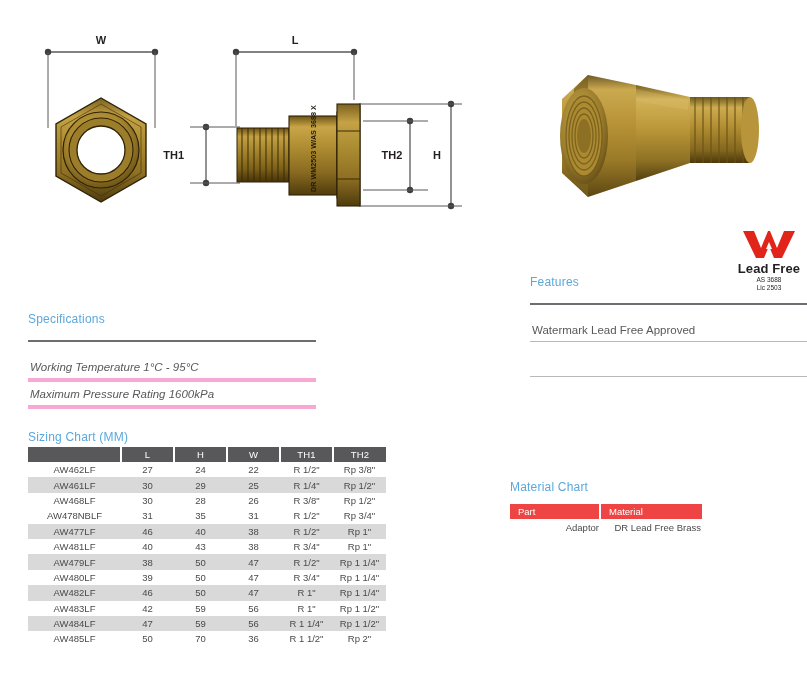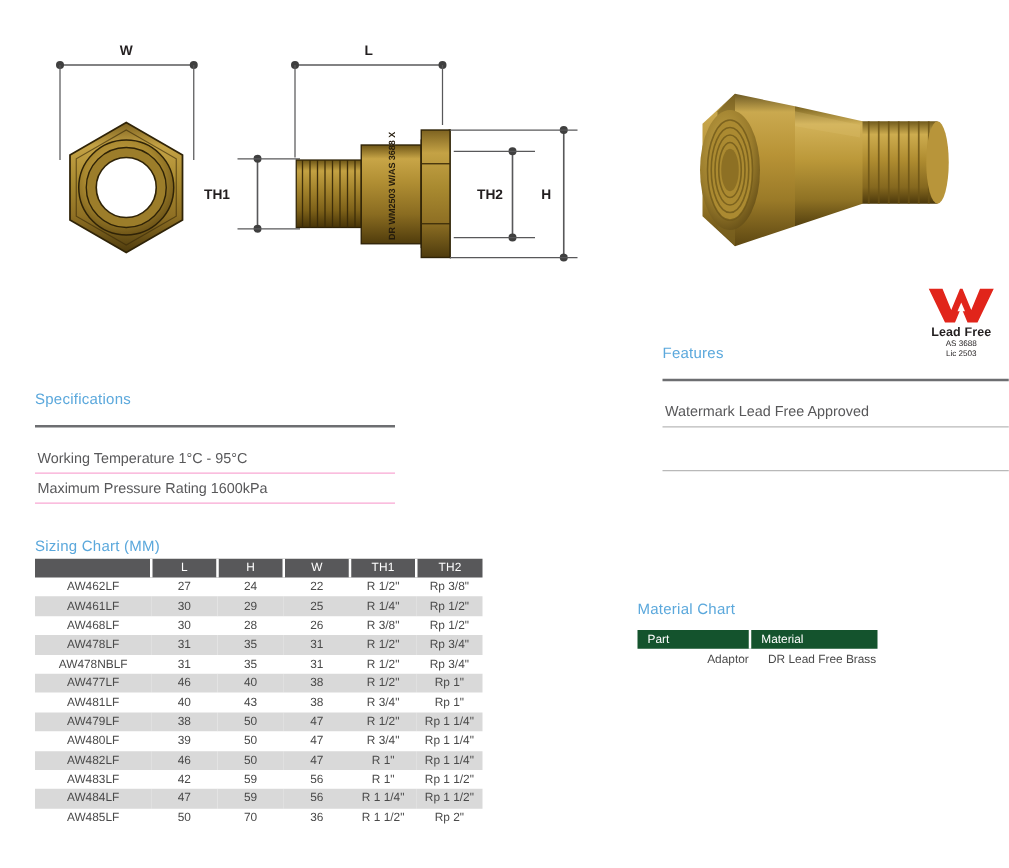--- a/index.html
+++ b/index.html
@@ -27,36 +27,37 @@
   }
   .thin-rule {
     height: 1px;
     background: #b9b9b9;
     width: 100%;
   }
   .spec-row {
     font-size: 11.5px;
     color: #58585a;
     padding: 6px 2px 5px 2px;
-    border-bottom: 1px solid #f9a8d4;
+    border-bottom: 4px solid #f9a8d4;
     white-space: nowrap;
+    font-style: italic;
   }
 
   
   .drawings { position: absolute; left: 0; top: 0; width: 500px; height: 230px; }
   .photo-wrap { position: absolute; left: 540px; top: 55px; width: 250px; height: 165px; }
 
   
   .wm-logo {
     position: absolute; left: 736px; top: 228px;
     width: 66px; text-align: center;
   }
   .wm-w { display:block; margin: 0 auto; }
   .wm-leadfree {
-    font-size: 10px; font-weight: bold; color: #231f20;
+    font-size: 13px; font-weight: bold; color: #231f20;
     margin-top: 1px; letter-spacing: .1px;
   }
   .wm-line { font-size: 6.5px; color: #231f20; line-height: 8px; }
 
   
   .specifications { position: absolute; left: 28px; top: 312px; width: 288px; }
   .spec-head-gap { height: 14px; }
   .spec-list-gap { height: 13px; }
 
   
@@ -98,21 +99,21 @@
   table.grid col.c2 { width: 53px; }
   table.grid col.c3 { width: 53px; }
   table.grid col.c4 { width: 53px; }
   table.grid col.c5 { width: 53px; }
 
   
   .material { position: absolute; left: 510px; top: 480px; width: 292px; }
   .mat-title { margin-bottom: 10px; }
   table.mat { border-collapse: collapse; table-layout: fixed; width: 192px; }
   table.mat th {
-    background: #14532d;
+    background: #ef4444;
     color: #ffffff;
     font-size: 9.5px;
     font-weight: normal;
     height: 15px;
     text-align: left;
     padding-left: 8px;
     border-right: 2px solid #ffffff;
   }
   table.mat th:last-child { border-right: none; }
   table.mat td {
@@ -368,28 +369,20 @@
             <td>Rp 1/2"</td>
           </tr>
           <tr>
             <td>AW468LF</td>
             <td>30</td>
             <td>28</td>
             <td>26</td>
             <td>R 3/8"</td>
             <td>Rp 1/2"</td>
           </tr>
-          <tr class="alt">
-            <td>AW478LF</td>
-            <td>31</td>
-            <td>35</td>
-            <td>31</td>
-            <td>R 1/2"</td>
-            <td>Rp 3/4"</td>
-          </tr>
           <tr>
             <td>AW478NBLF</td>
             <td>31</td>
             <td>35</td>
             <td>31</td>
             <td>R 1/2"</td>
             <td>Rp 3/4"</td>
           </tr>
           <tr class="alt">
             <td>AW477LF</td>

